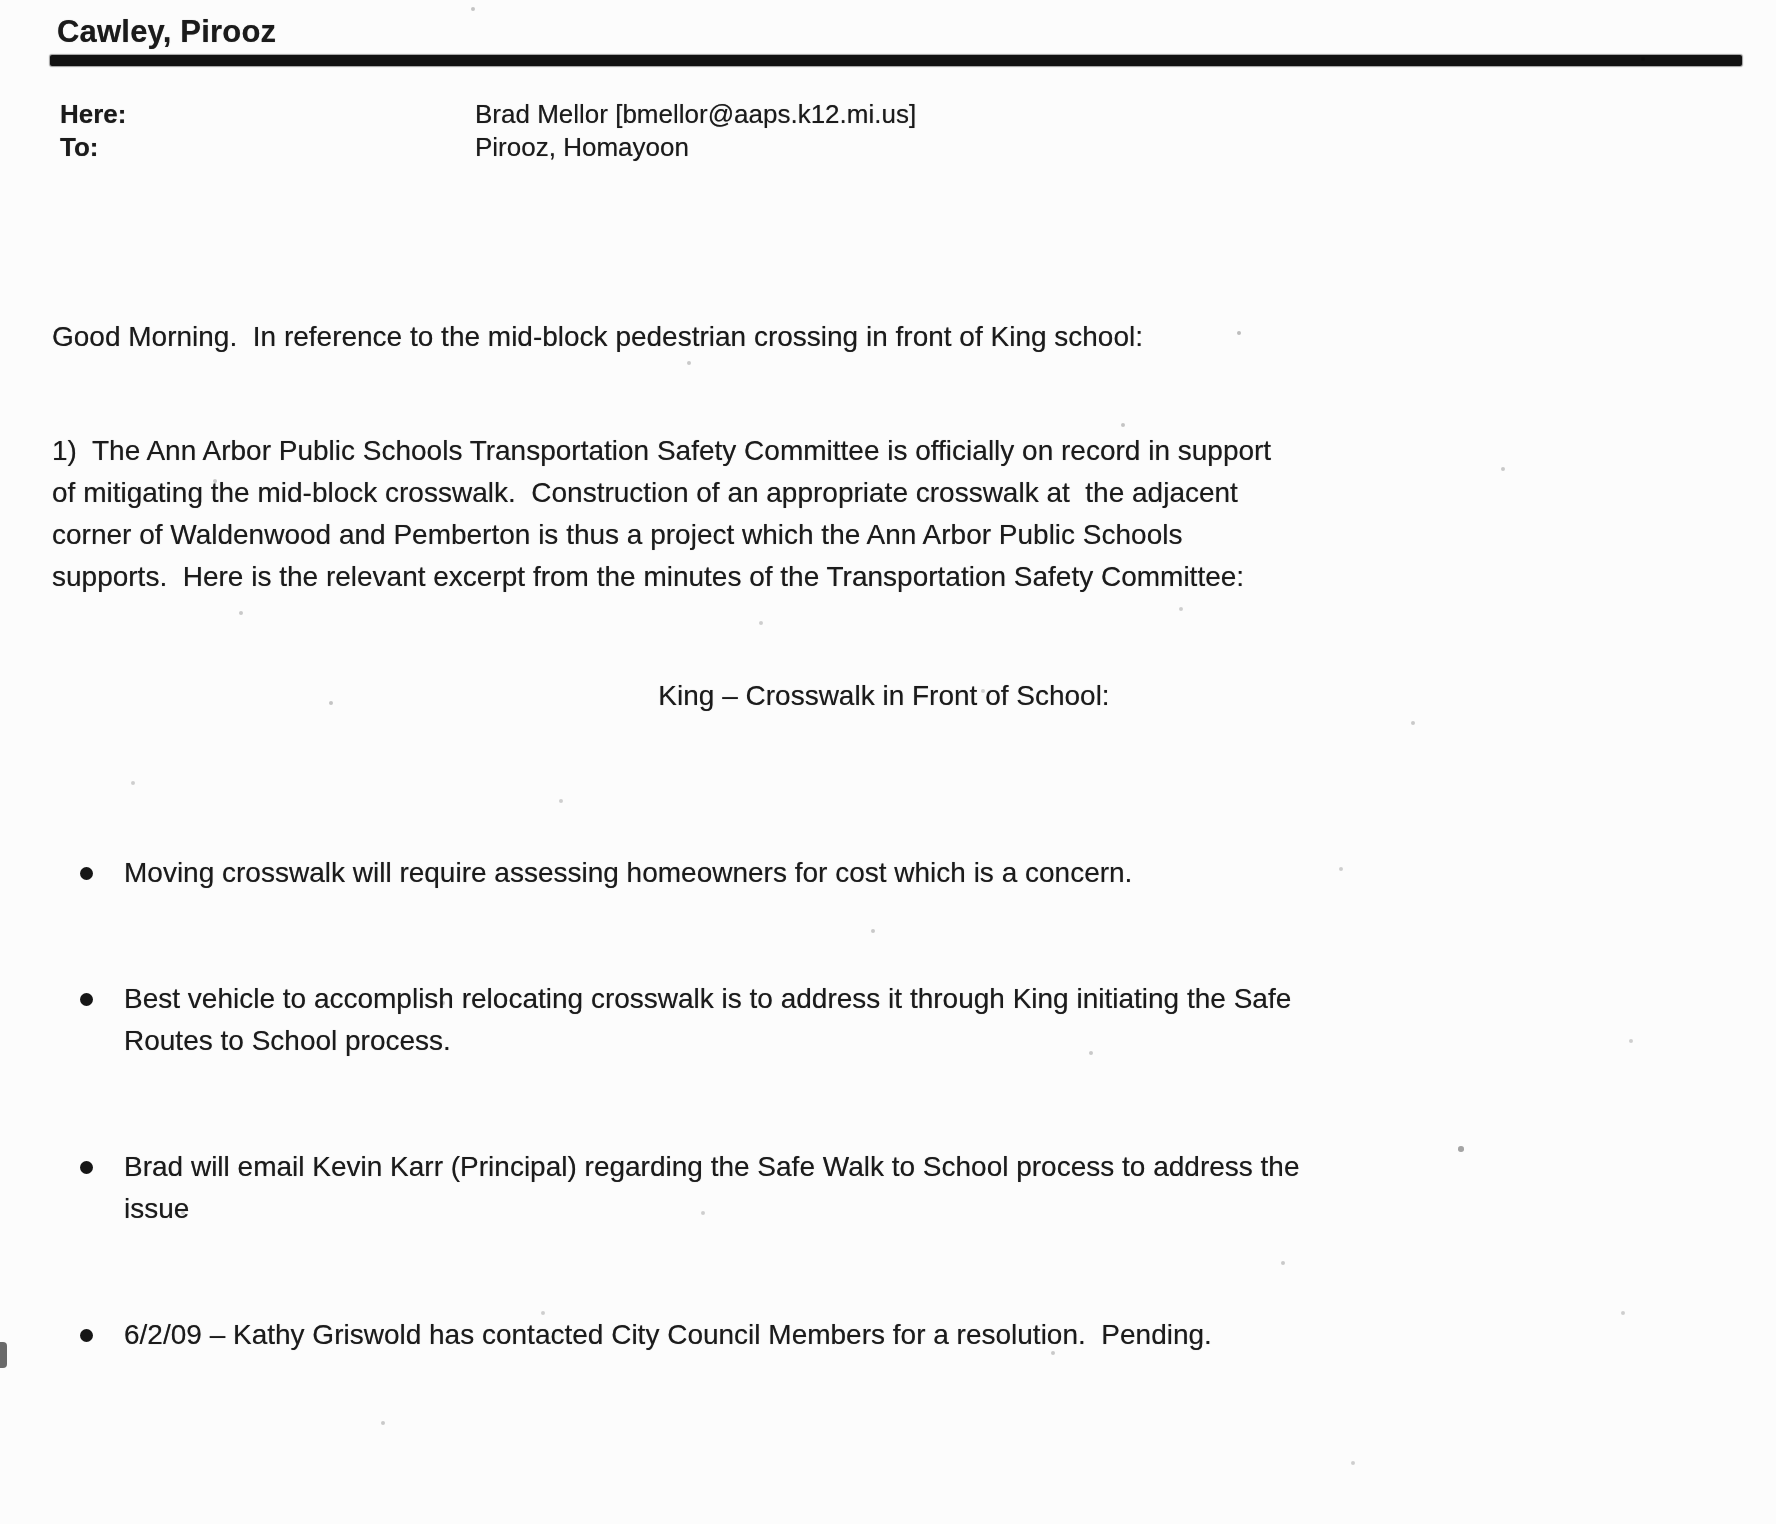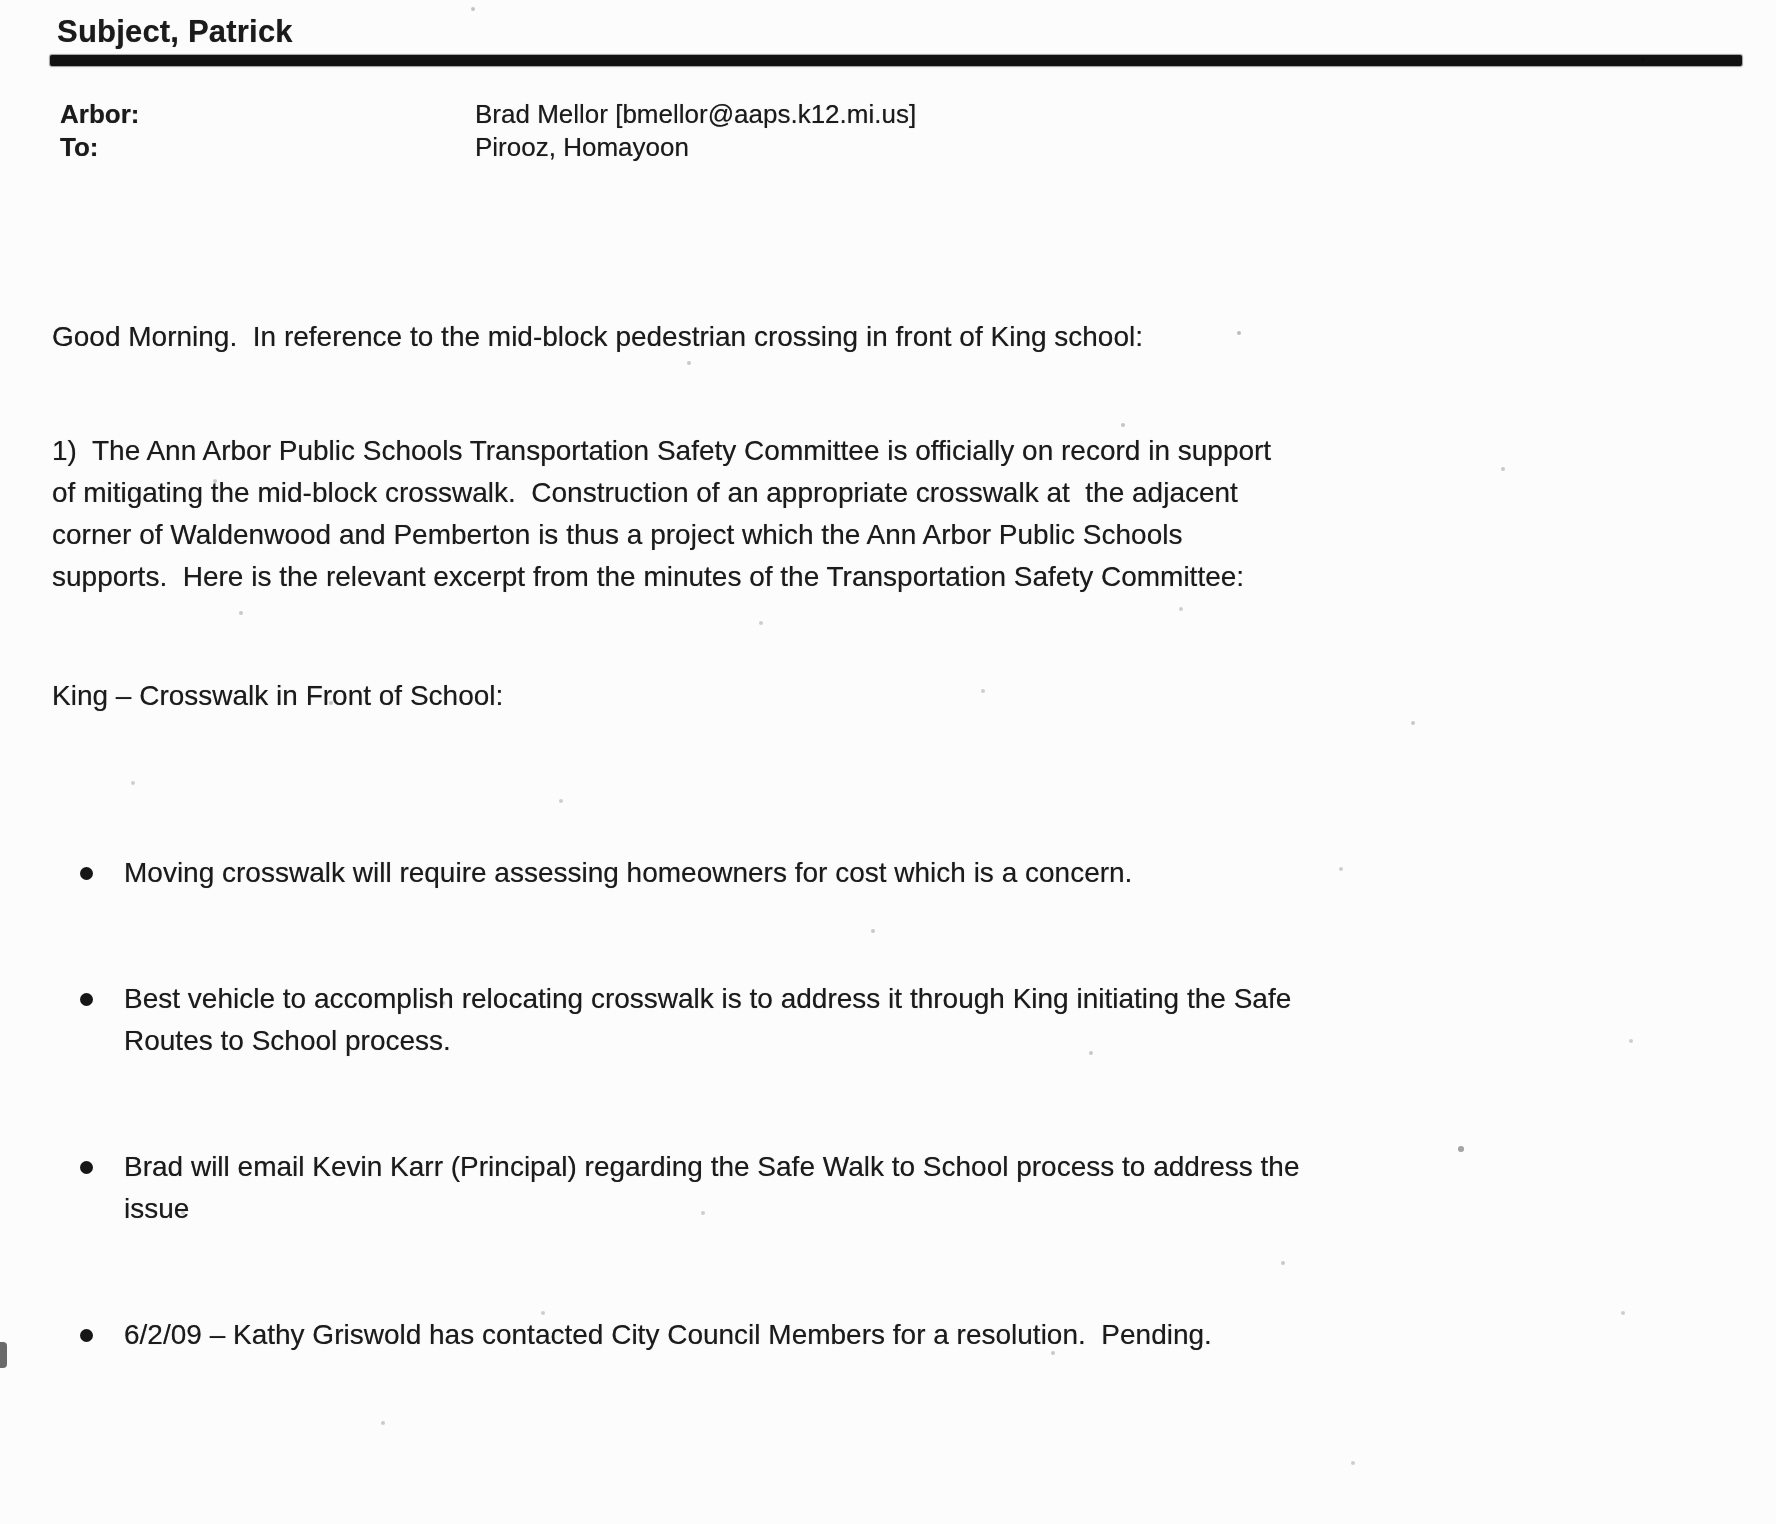--- a/index.html
+++ b/index.html
@@ -49,21 +49,21 @@
     top: -16px;
     width: calc(100% + 52px);
     height: 68px;
     transform: rotate(-2deg);
     pointer-events: none;
   }
   
   .body-text { font-size: 28px; line-height: 42px; white-space: pre-wrap; }
   .greeting   { margin-top: 152px; }
   .paragraph-1 { margin-top: 72px; }
-  .subheading { margin-top: 77px; }
+  .subheading { margin-top: 77px; text-align: center; }
   ul.bullets {
     margin: 51px 0 0 0;
     padding: 0 0 0 72px;
     list-style: none;
   }
   ul.bullets li { position: relative; white-space: pre-wrap; }
   ul.bullets li::before {
     content: "";
     position: absolute;
     left: -44px;
@@ -98,26 +98,26 @@
     position: absolute; left: 0; top: 1342px; width: 7px; height: 26px;
     background: #3a3a3a; opacity: 0.75; border-radius: 0 4px 4px 0;
     pointer-events: none;
   }
 </style>
 </head>
 <body>
 
 <div class="page">
 
-  <div class="doc-title">Subject, Patrick</div>
+  <div class="doc-title">Cawley, Pirooz</div>
   <div class="title-rule"></div>
 
   <div class="meta">
     <div class="meta-row">
-      <span class="meta-label">Arbor:</span>
+      <span class="meta-label">Here:</span>
       <span class="meta-value">Brad Mellor [bmellor@aaps.k12.mi.us]</span>
     </div>
     <div class="meta-row">
       <span class="meta-label">To:</span>
       <span class="meta-value">Pirooz, Homayoon</span>
     </div>
   </div>
 
   <div class="body-text greeting">Good Morning.  In reference to the mid-block pedestrian crossing in front of King school:</div>
 

